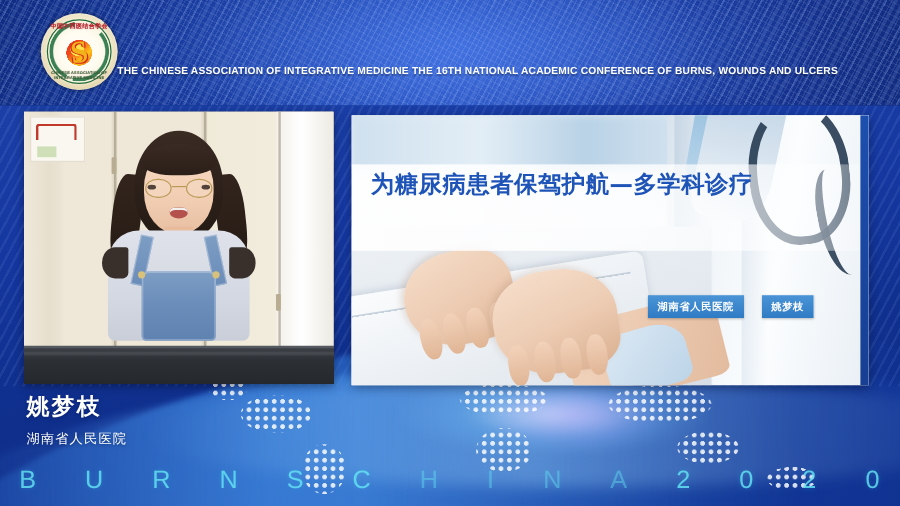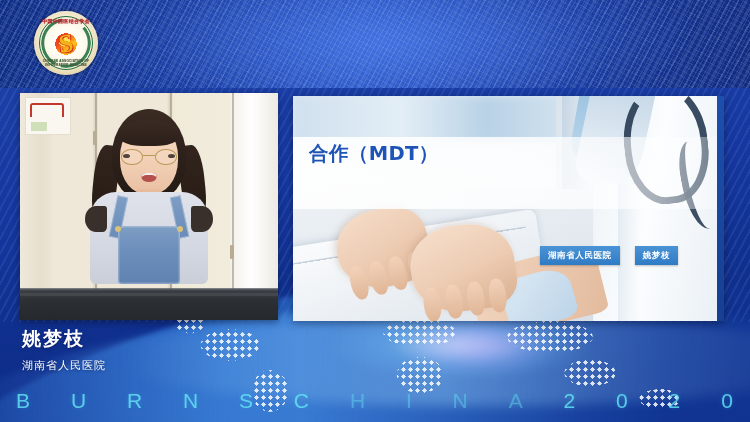--- a/index.html
+++ b/index.html
@@ -459,20 +459,21 @@
 
     <div class="logo">
       <div class="ring"></div>
       <div class="wreath"></div>
       <div class="arcTxt">中国中西医结合学会</div>
       <div class="sym"></div>
       <div class="sym-s">S</div>
       <div class="arcTxt en">CHINESE ASSOCIATION OF INTEGRATIVE MEDICINE</div>
     </div>
 
+    <div class="hdr-en">THE CHINESE ASSOCIATION OF INTEGRATIVE MEDICINE  THE 16TH NATIONAL ACADEMIC CONFERENCE OF BURNS, WOUNDS AND ULCERS</div>
   </div>
 
   <div class="bodybg">
     <div class="mesh"></div>
     <div class="sweep1"></div>
     <div class="sweep2"></div>
     <div class="sweep3"></div>
     <div class="glowspot"></div>
     <div class="violet"></div>
     <div class="worldmap"></div>
@@ -550,21 +551,21 @@
     </div>
     <div class="sp-hand2">
       <div class="sp-finger" style="left:8px;"></div>
       <div class="sp-finger" style="left:30px;"></div>
       <div class="sp-finger" style="left:52px;"></div>
       <div class="sp-finger" style="left:74px;"></div>
     </div>
 
     <div class="sp-titleband"></div>
     <div class="sp-title">
-      <div>合作（MDT）</div>
+      <div>为糖尿病患者保驾护航—多学科诊疗</div>
     </div>
 
     <div class="sp-badges">
       <div class="sp-badge">湖南省人民医院</div>
       <div class="sp-badge">姚梦枝</div>
     </div>
     <div class="sp-rightstrip"></div>
   </div>
 
   <div class="nameplate">

